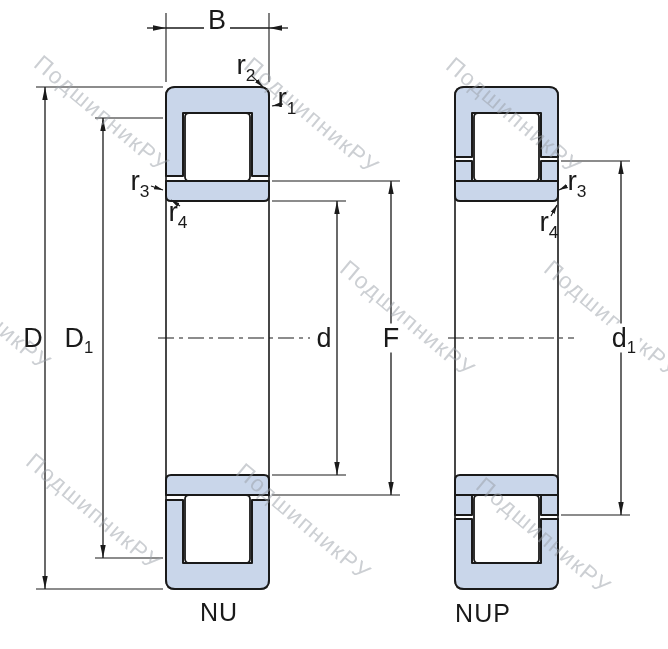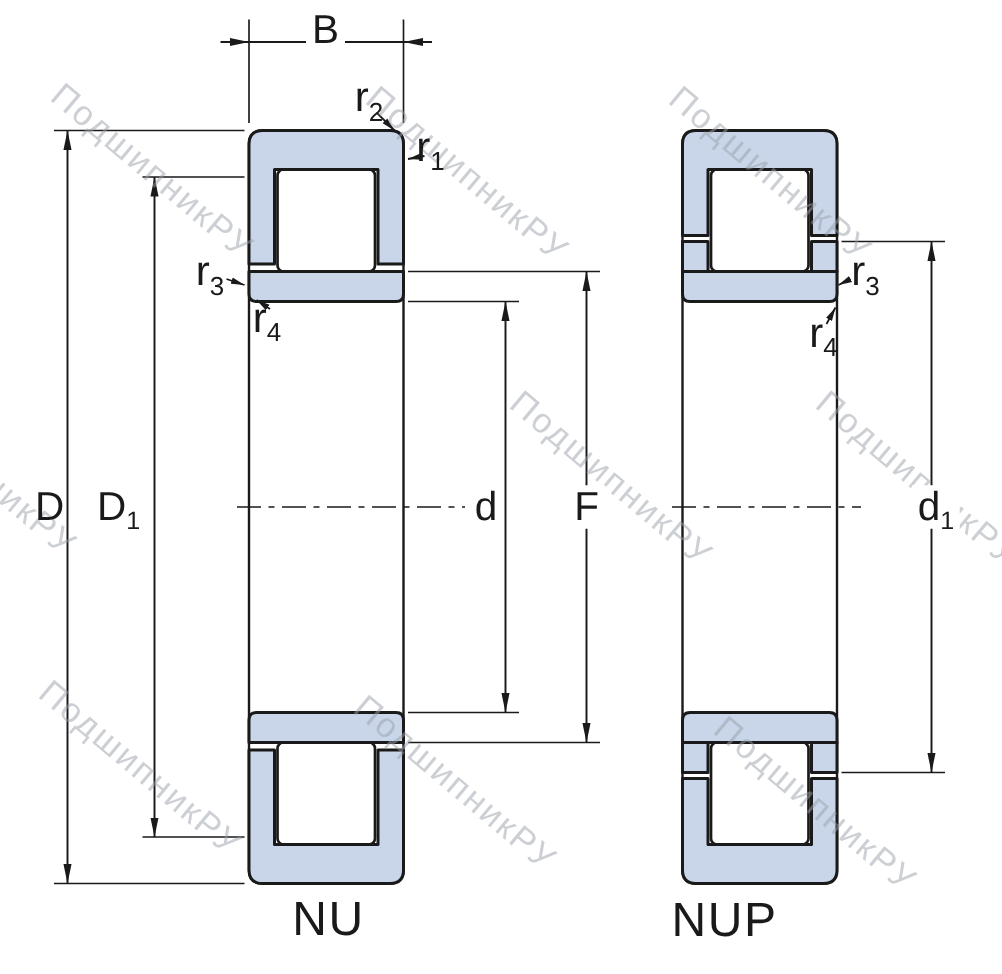--- a/index.html
+++ b/index.html
@@ -11,21 +11,21 @@
   .outline{fill:none;stroke:var(--line,#1a1a1a);stroke-width:1.6;}
   .dim{stroke:var(--line,#1a1a1a);stroke-width:1.3;fill:none;}
   .ext{stroke:var(--line,#1a1a1a);stroke-width:1.1;fill:none;}
   .leader{stroke:var(--line,#1a1a1a);stroke-width:1.2;fill:none;}
   .cl{stroke:var(--line,#1a1a1a);stroke-width:1.1;fill:none;stroke-dasharray:16 5 4 5;}
   .arrowhead{fill:var(--line,#1a1a1a);}
   .lbl{position:absolute;transform:translate(-50%,-50%);font-size:27px;line-height:1;white-space:nowrap;z-index:3;}
   .lbl sub{font-size:62%;line-height:0;}
   .bg{background:#fff;padding:1px 4px;}
   .rlbl{font-size:28px;}
-  .type{font-size:32px;letter-spacing:1px;}
+  .type{font-size:25px;letter-spacing:1px;}
   .wm{position:absolute;white-space:nowrap;font-size:23px;letter-spacing:1.5px;
       color:var(--wm,#9aa0a8);opacity:.5;transform:rotate(40deg);transform-origin:0 0;
       pointer-events:none;z-index:2;}
 </style>
 </head>
 <body>
 
 <div class="stage">
 
   <svg width="668" height="649" viewBox="0 0 668 649">

